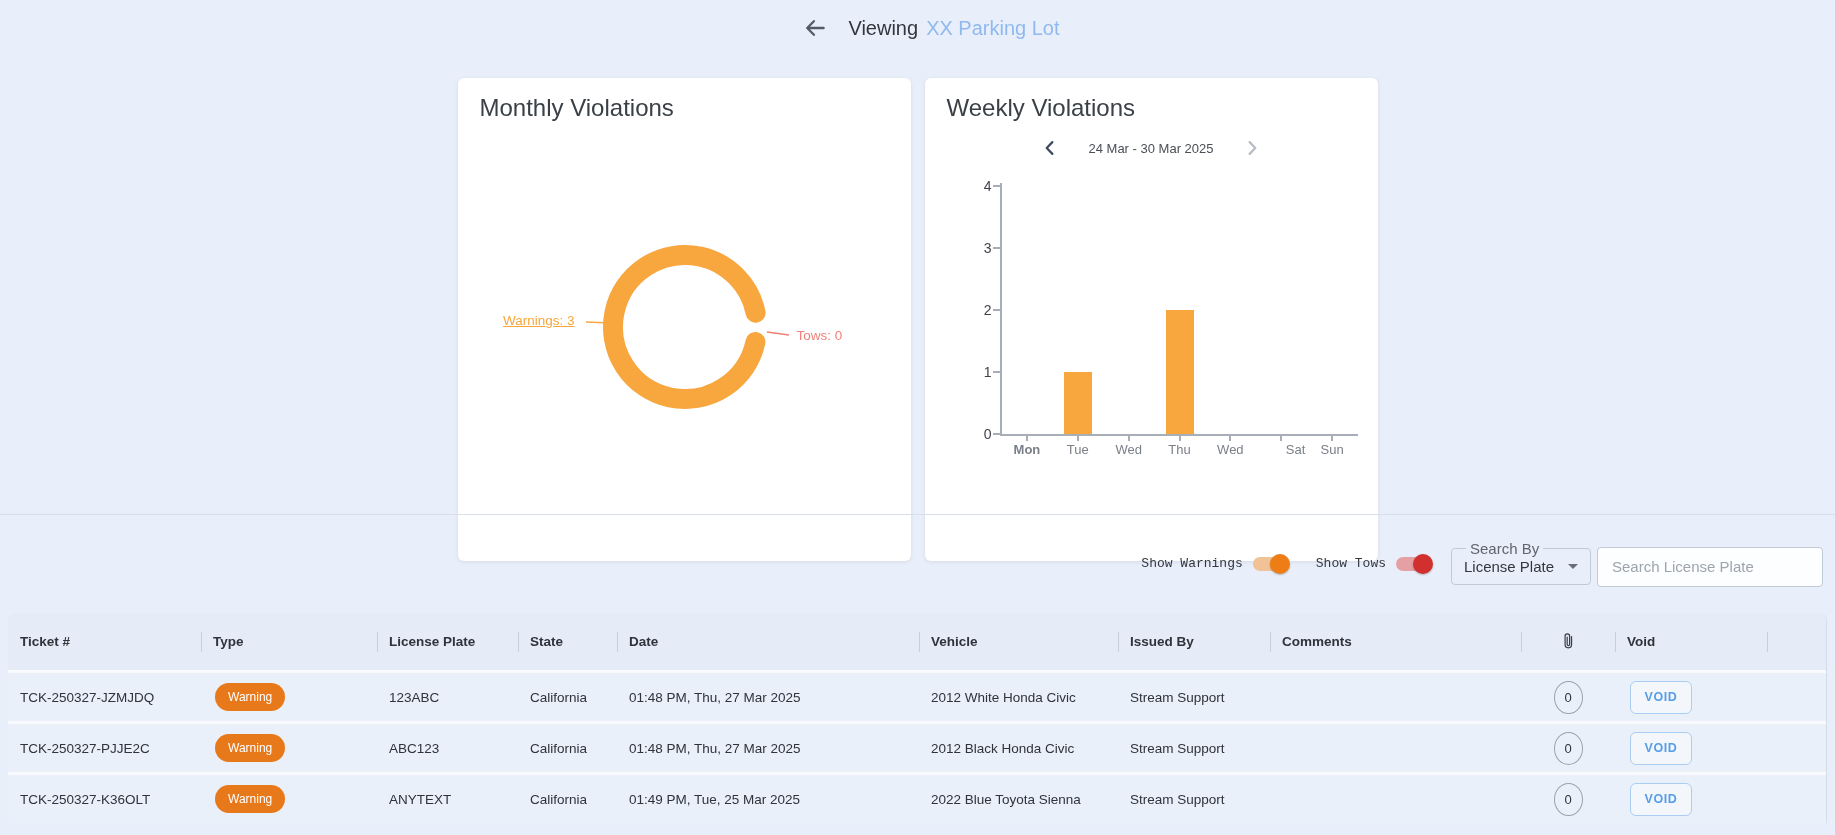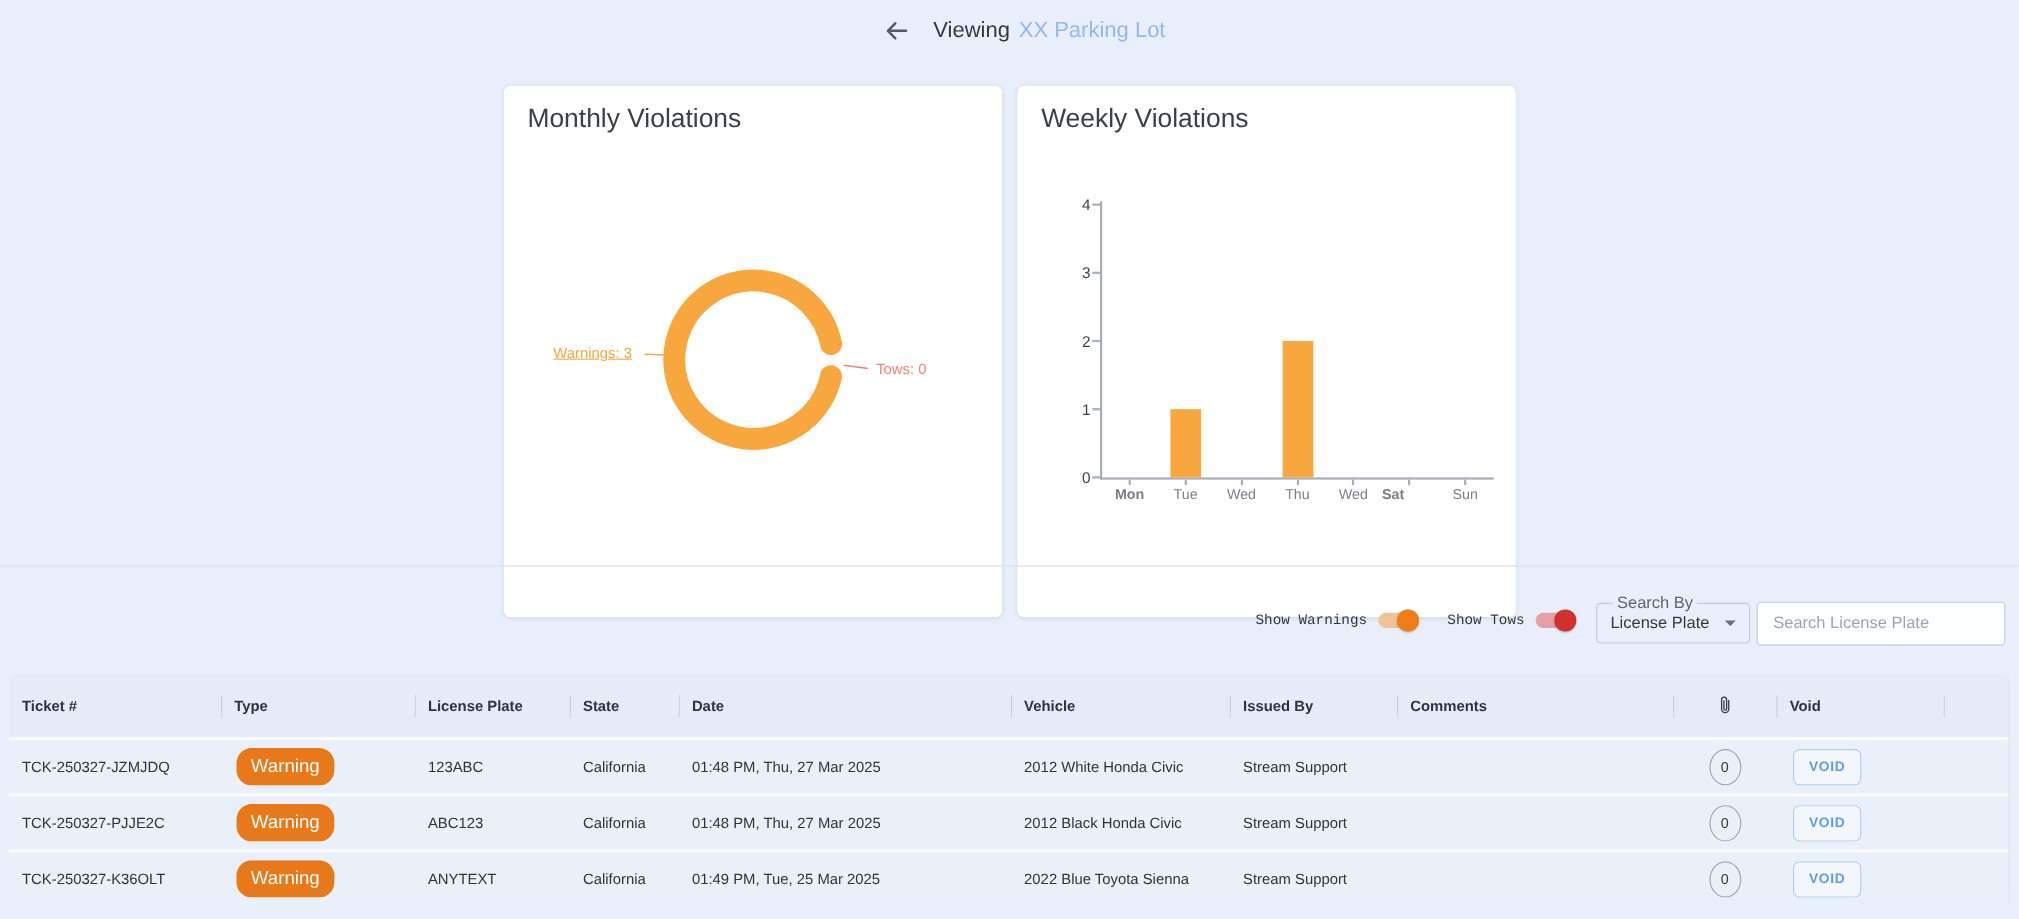--- a/index.html
+++ b/index.html
@@ -100,21 +100,21 @@
   }
   .thead { height:57px; background:#E5EBF7; font-size:13.5px; font-weight:bold; color:#2F333A; }
   .th { position:relative; height:24px; line-height:24px; padding-left:12px; }
   .th.center { padding-left:0; display:flex; justify-content:center; align-items:center; }
   .th:not(.first)::before { content:""; position:absolute; left:0; top:2px; bottom:2px; width:1px; background:#C8D0DD; }
   .trow { height:51px; border-top:3px solid #F8FAFE; background:#E9F0FA; font-size:13.5px; color:#2F333A; }
   .td { padding-left:12px; white-space:nowrap; overflow:hidden; }
   .td.nopad { padding-left:0; }
   .badge {
     display:inline-block; margin-left:14px; background: var(--warning-badge, #E8791B);
-    color:#fff; font-size:17px; padding:7px 13px; border-radius:14px;
+    color:#fff; font-size:12px; padding:7px 13px; border-radius:14px;
   }
   .attach-cell { display:flex; justify-content:center; }
   .count-circle {
     width:29px; height:33px; border:1px solid #9BA2AD; border-radius:50%;
     display:flex; align-items:center; justify-content:center; font-size:13px; color:#2F333A;
     background:transparent;
   }
   .void-btn {
     margin-left:15px; width:62px; height:33px;
     border:1px solid #A9CEF3; border-radius:6px; background:rgba(255,255,255,0.45);
@@ -147,20 +147,33 @@
         <circle cx="227" cy="249" r="72" fill="none" stroke="#F8A63E" stroke-width="20" stroke-linecap="round" stroke-dasharray="422.2 30.2" transform="rotate(12 227 249)"></circle>
         <line x1="128" y1="244" x2="152" y2="245" stroke="#F8A63E" stroke-width="1.5"></line>
         <line x1="309" y1="254" x2="331" y2="257" stroke="#F08078" stroke-width="1.5"></line>
       </svg>
       <span class="callout warn">Warnings: 3</span>
       <span class="callout tows">Tows: 0</span>
     </section>
 
     <section class="card">
       <h2 class="card-title">Weekly Violations</h2>
+      <div class="chart-nav">
+        <span class="nav-btn">
+          <svg viewBox="0 0 24 24" width="22" height="22">
+              <path d="M14.6 5.6 8.4 12l6.2 6.4" fill="none" stroke="#3D4961" stroke-width="2.4" stroke-linecap="round" stroke-linejoin="round"></path>
+            </svg>
+        </span>
+        <span class="nav-label">24 Mar - 30 Mar 2025</span>
+        <span class="nav-btn">
+          <svg viewBox="0 0 24 24" width="22" height="22">
+              <path d="M9.4 5.6 15.6 12l-6.2 6.4" fill="none" stroke="#B7BDC7" stroke-width="2.4" stroke-linecap="round" stroke-linejoin="round"></path>
+            </svg>
+        </span>
+      </div>
       <div class="plot" id="weekly-plot">
         <div class="axis-y"></div>
         <div class="axis-x"></div>
       <div class="ylab" style="top: 242px;">0</div>
           <div class="ytick" style="top: 250px;"></div>
           <div class="ylab" style="top: 180px;">1</div>
           <div class="ytick" style="top: 188px;"></div>
           <div class="ylab" style="top: 118px;">2</div>
           <div class="ytick" style="top: 126px;"></div>
           <div class="ylab" style="top: 56px;">3</div>
@@ -172,21 +185,21 @@
           <div class="xlab" style="left: 52.2857px;">Tue</div>
           <div class="xtick" style="left: 77.2857px;"></div>
           <div class="bar" style="left: 64.2857px; height: 62px; background: rgb(248, 166, 62);"></div>
           <div class="xlab" style="left: 103.143px;">Wed</div>
           <div class="xtick" style="left: 128.143px;"></div>
           <div class="xlab" style="left: 154px;">Thu</div>
           <div class="xtick" style="left: 179px;"></div>
           <div class="bar" style="left: 166px; height: 124px; background: rgb(248, 166, 62);"></div>
           <div class="xlab" style="left: 204.857px;">Wed</div>
           <div class="xtick" style="left: 229.857px;"></div>
-          <div class="xlab" style="left: 241px; font-weight: bold;">Sat</div>
+          <div class="xlab" style="left: 270px;">Sat</div>
           <div class="xtick" style="left: 280.714px;"></div>
           <div class="xlab" style="left: 306.571px;">Sun</div>
           <div class="xtick" style="left: 331.571px;"></div>
         </div>
     </section>
   </div>
 
   <div class="hr"></div>
 
   <div class="controls">

